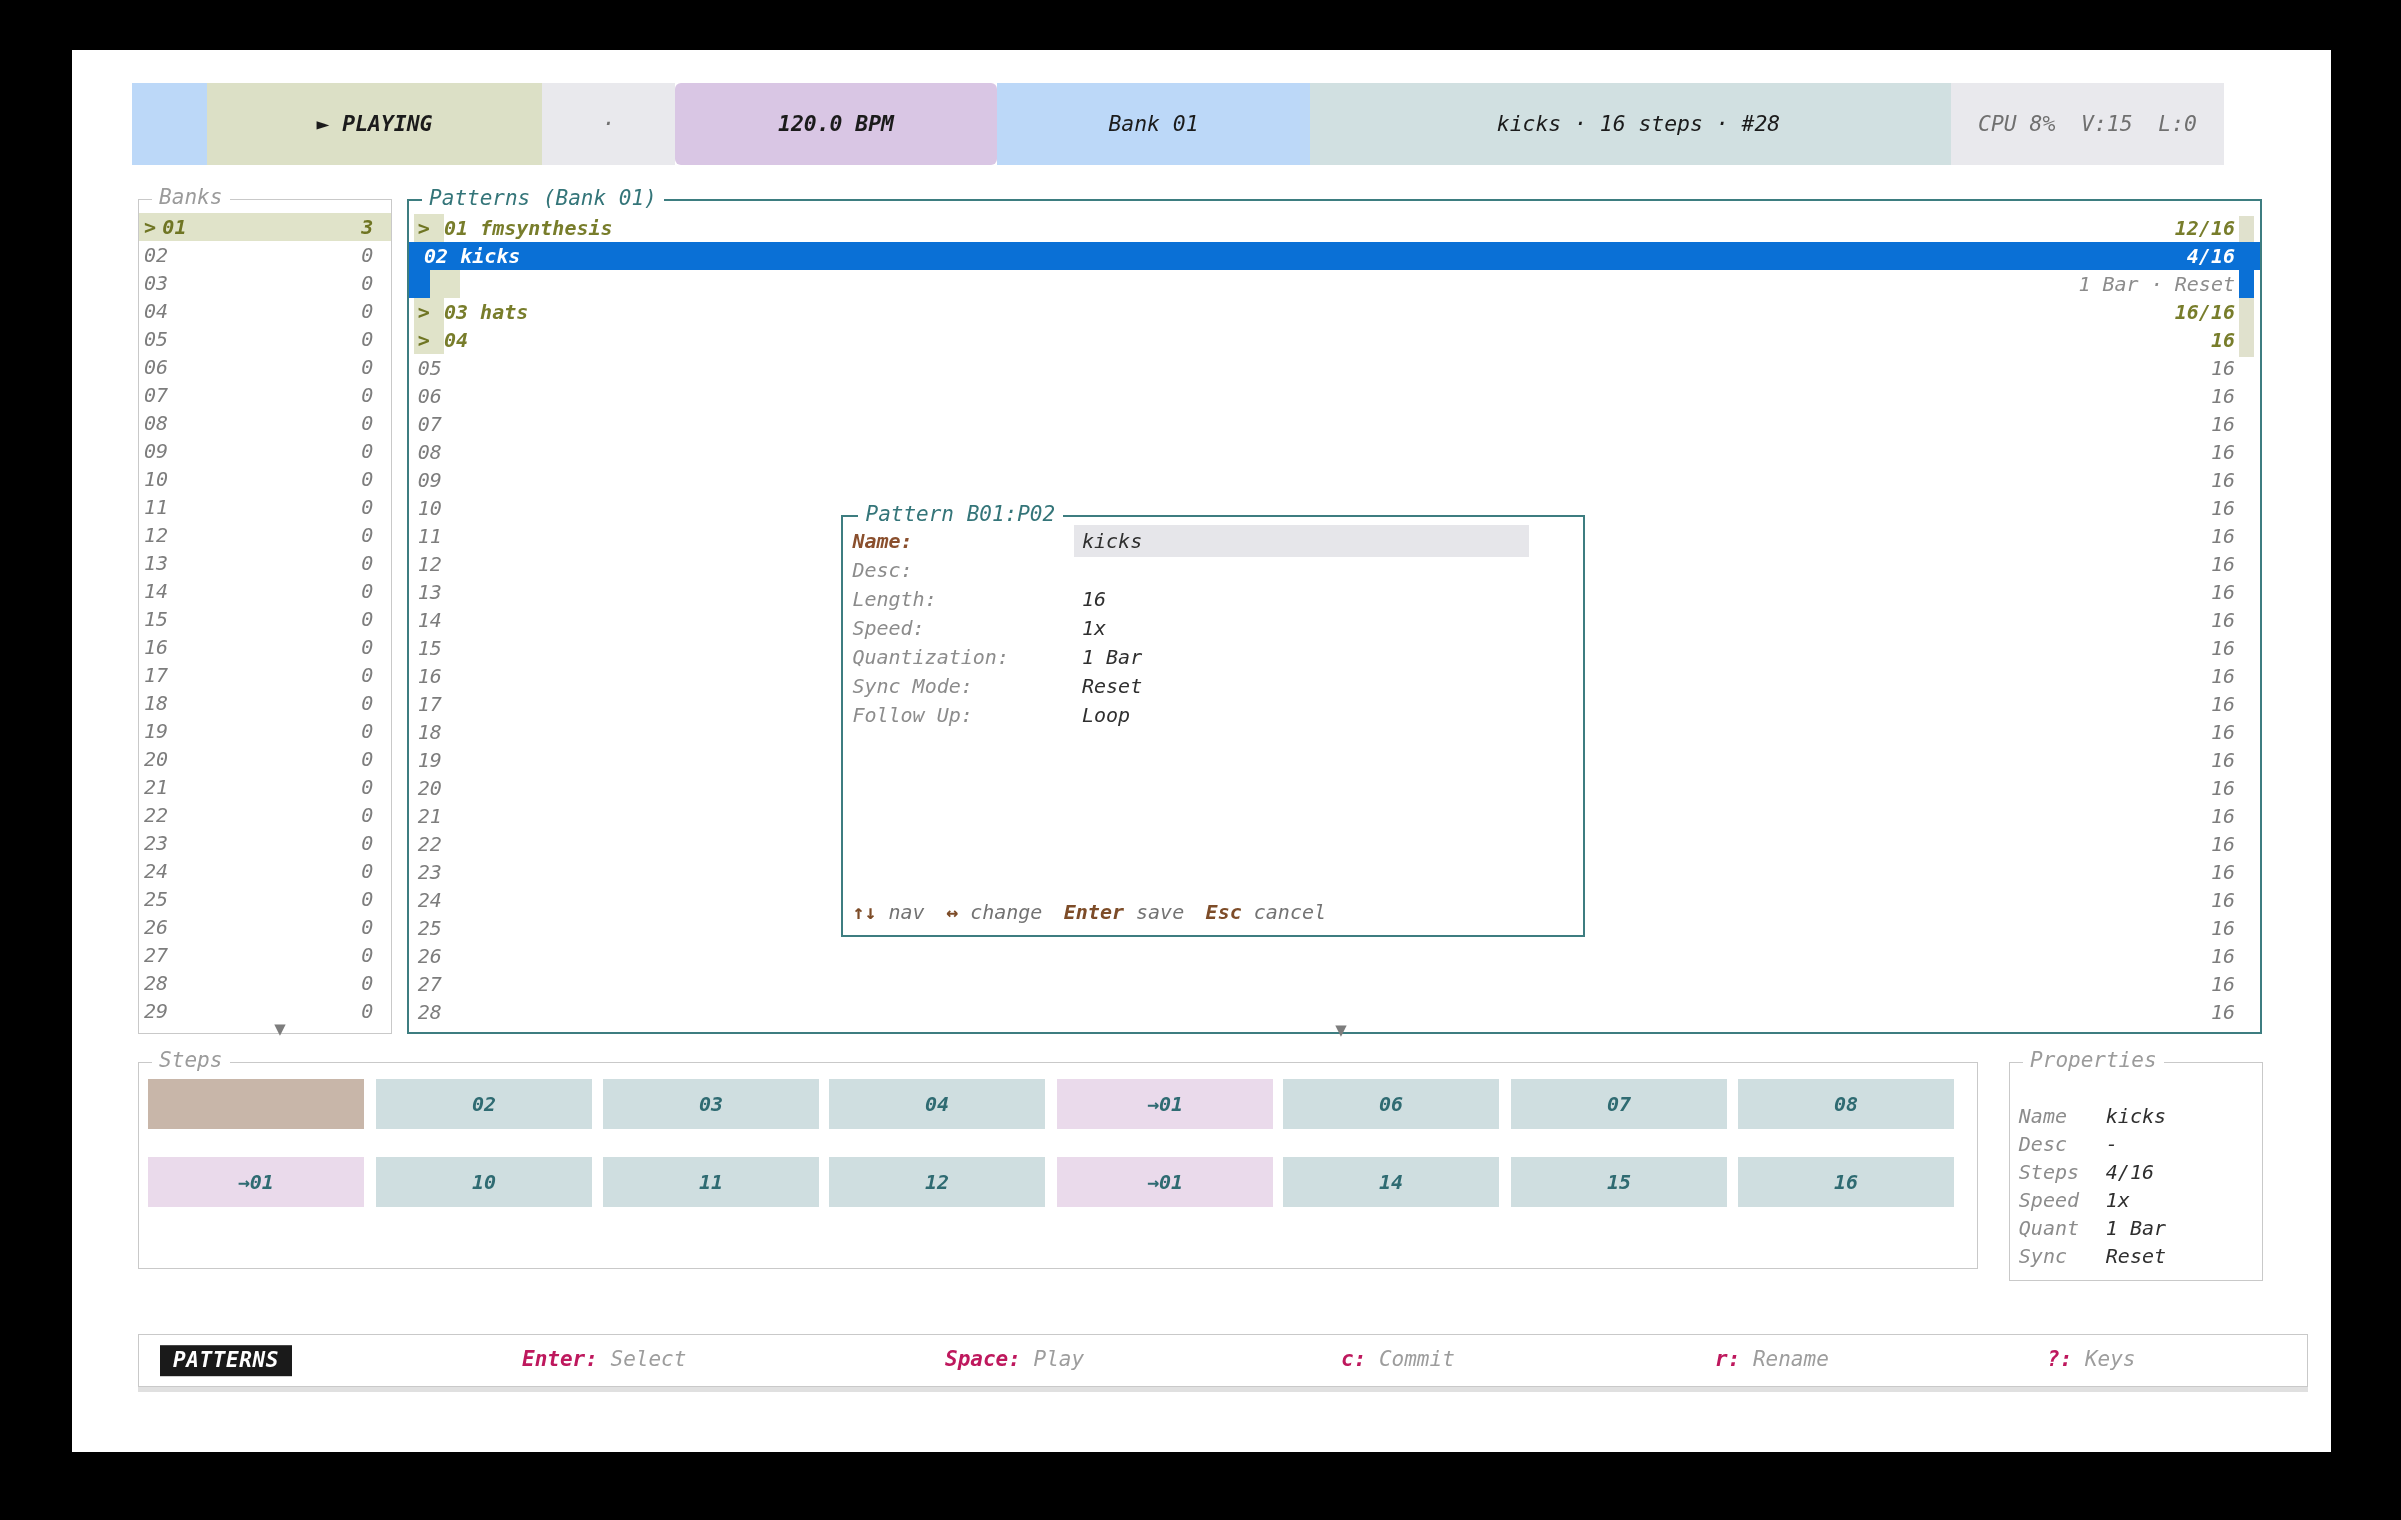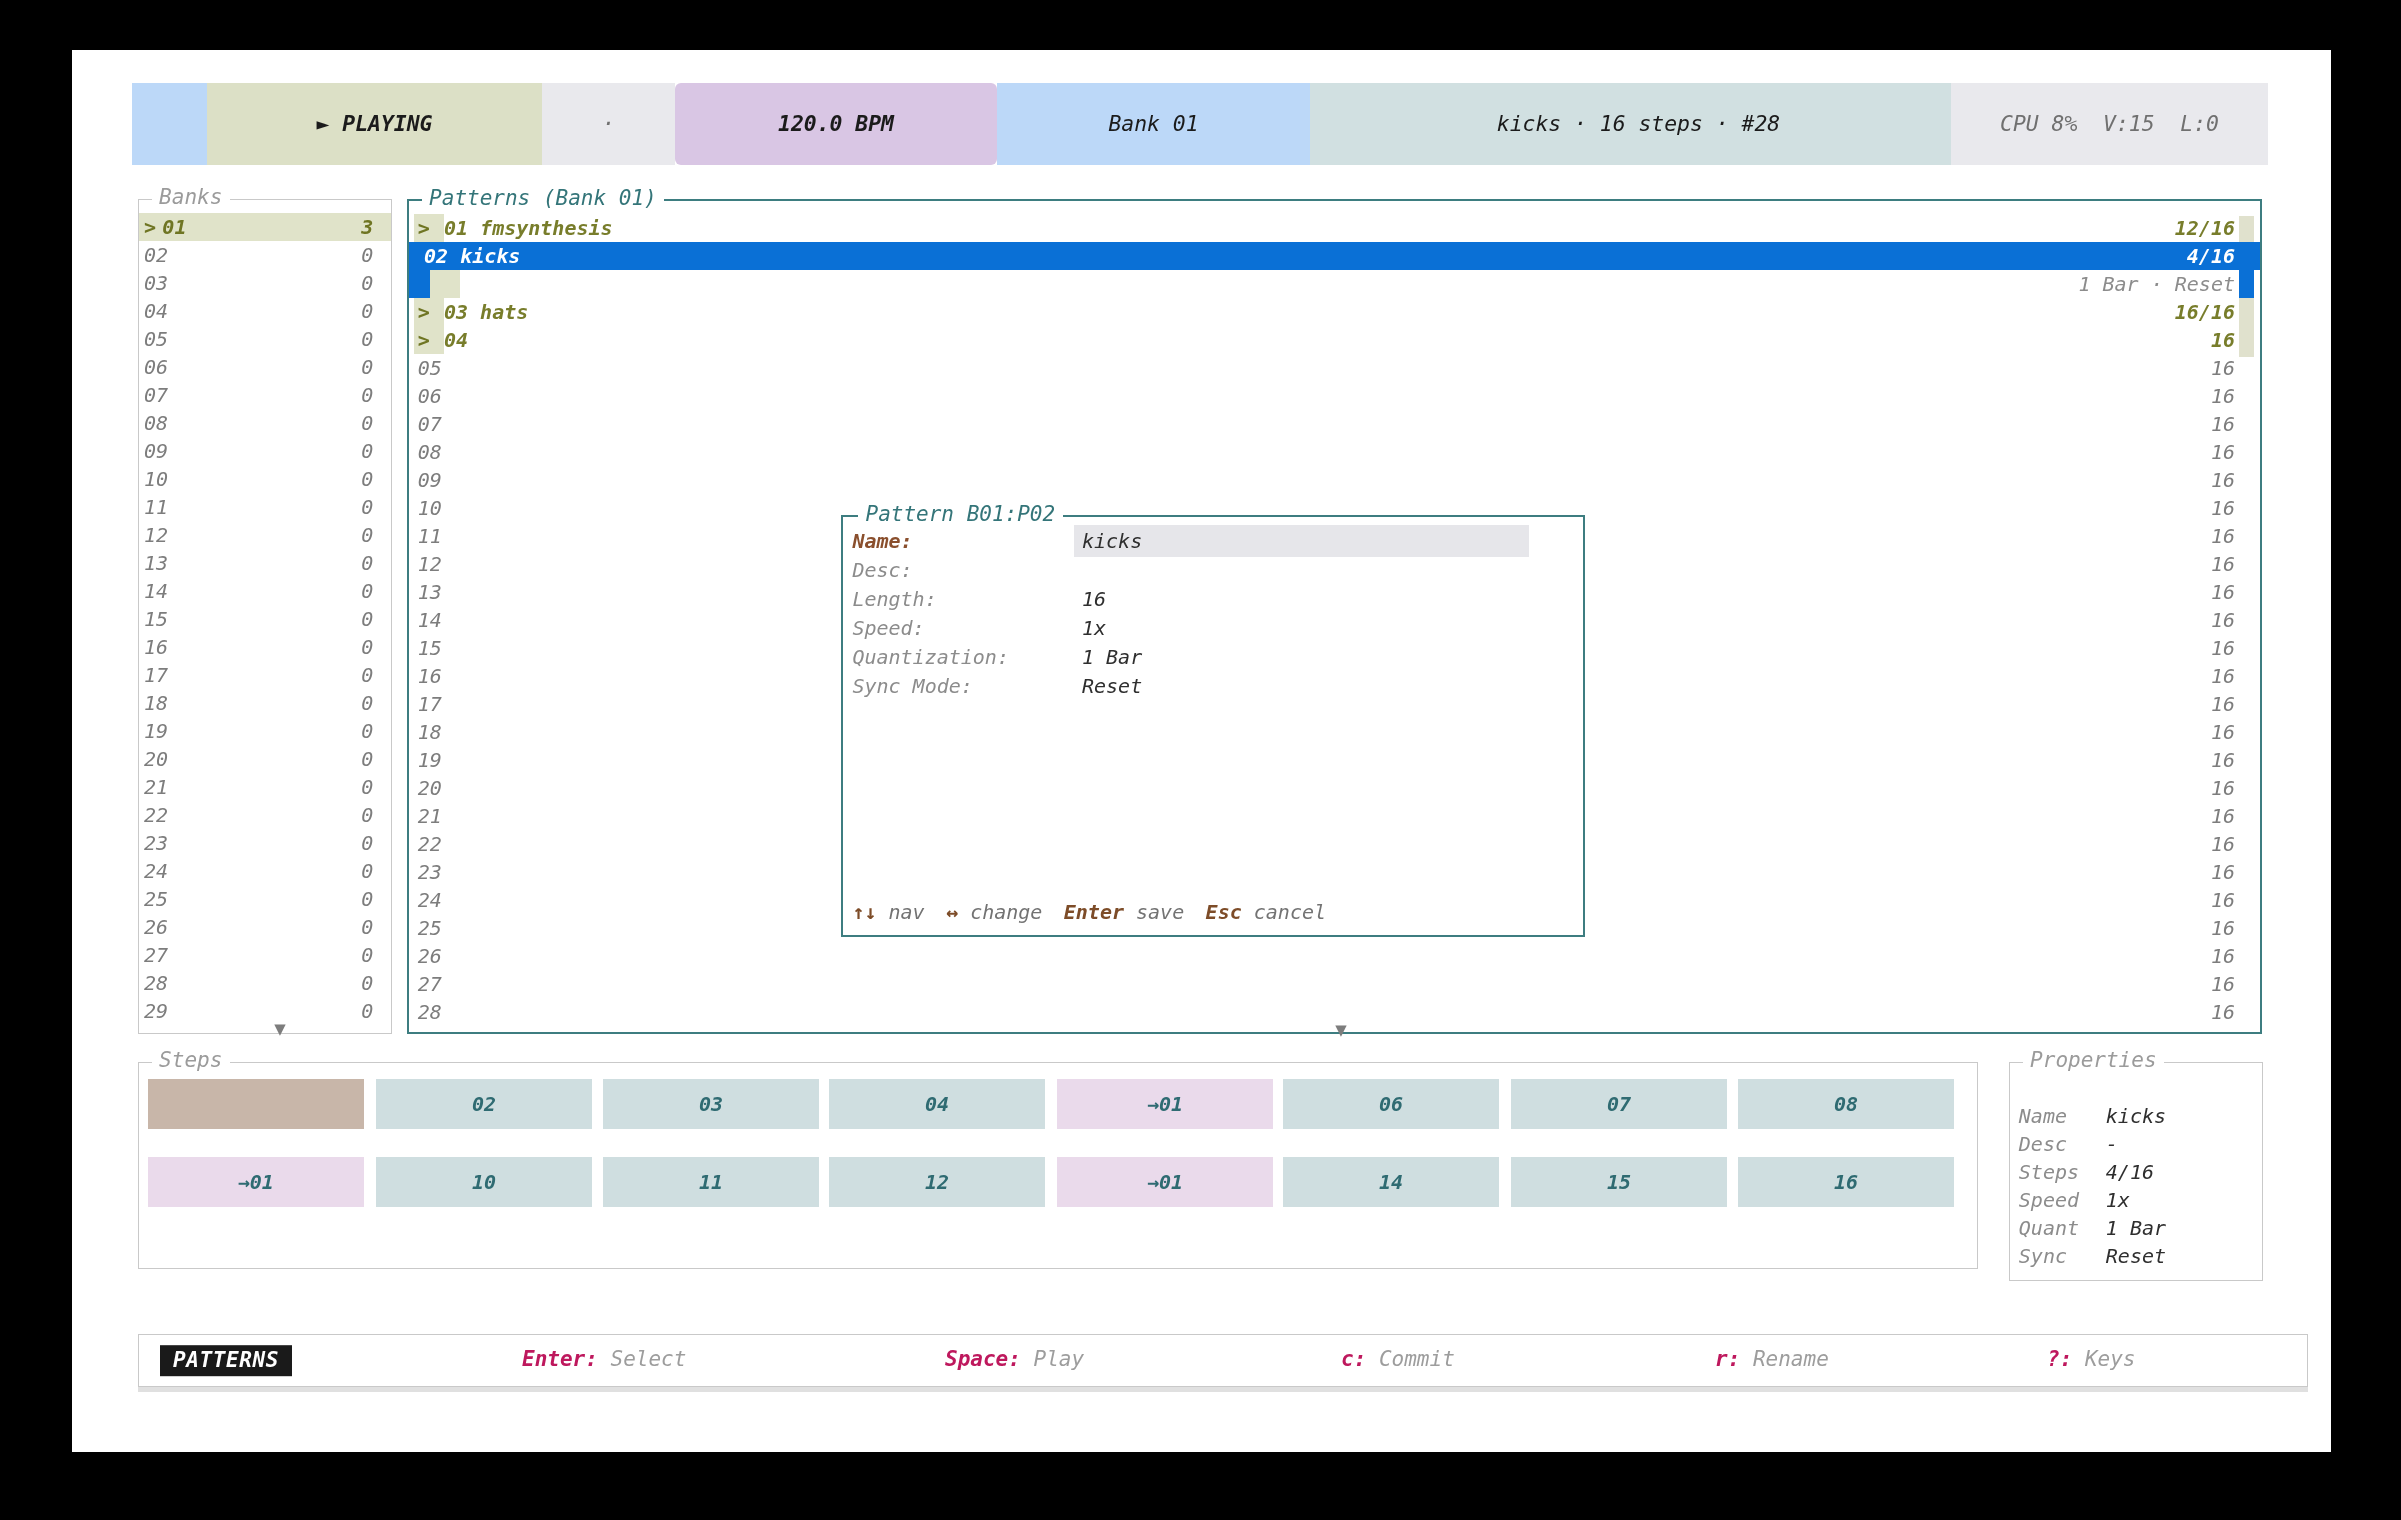--- a/index.html
+++ b/index.html
@@ -100,21 +100,21 @@
 <div id="screen">
   <div class="card">
 
     <div class="topbar" id="topbar">
         <div class="seg seg-blue" style="width: 75px;"></div>
         <div class="seg seg-olive bold" style="width: 335px;">► PLAYING</div>
         <div class="seg seg-gray dim" style="width: 133px;">·</div>
         <div class="seg seg-purple bold" style="width: 322px; border-radius: 6px;">120.0 BPM</div>
         <div class="seg seg-blue" style="width: 313px;">Bank 01</div>
         <div class="seg seg-teal" style="width: 641px;">kicks · 16 steps · #28</div>
-        <div class="seg seg-gray dim" style="width: 317px;">CPU 8%  V:15  L:0</div>
+        <div class="seg seg-gray dim" style="width: 273px;">CPU 8%  V:15  L:0</div>
       </div>
 
     <div class="panel gray-panel" style="left:66px; top:149px; width:254px; height:835px;">
       <span class="panel-title">Banks</span>
       <div id="banks-list">
           <div class="bank-row sel">
             <span class="chev">&gt;</span>
             <span class="num">01</span>
             <span class="count">3</span>
           </div>
@@ -386,20 +386,24 @@
             <span class="mlabel">Speed:</span>
             <span class="mvalue">1x</span>
           </div>
           <div class="mfield">
             <span class="mlabel">Quantization:</span>
             <span class="mvalue">1 Bar</span>
           </div>
           <div class="mfield">
             <span class="mlabel">Sync Mode:</span>
             <span class="mvalue">Reset</span>
+          </div>
+          <div class="mfield">
+            <span class="mlabel">Follow Up:</span>
+            <span class="mvalue">Loop</span>
           </div>
         </div>
       <div class="modal-footer" id="modal-footer">
           <span class="hintpair"><span class="hkey">↑↓</span><span class="hact"> nav</span></span>
           <span class="hintpair"><span class="hkey">↔</span><span class="hact"> change</span></span>
           <span class="hintpair"><span class="hkey">Enter</span><span class="hact"> save</span></span>
           <span class="hintpair"><span class="hkey">Esc</span><span class="hact"> cancel</span></span>
         </div>
     </div>
 

